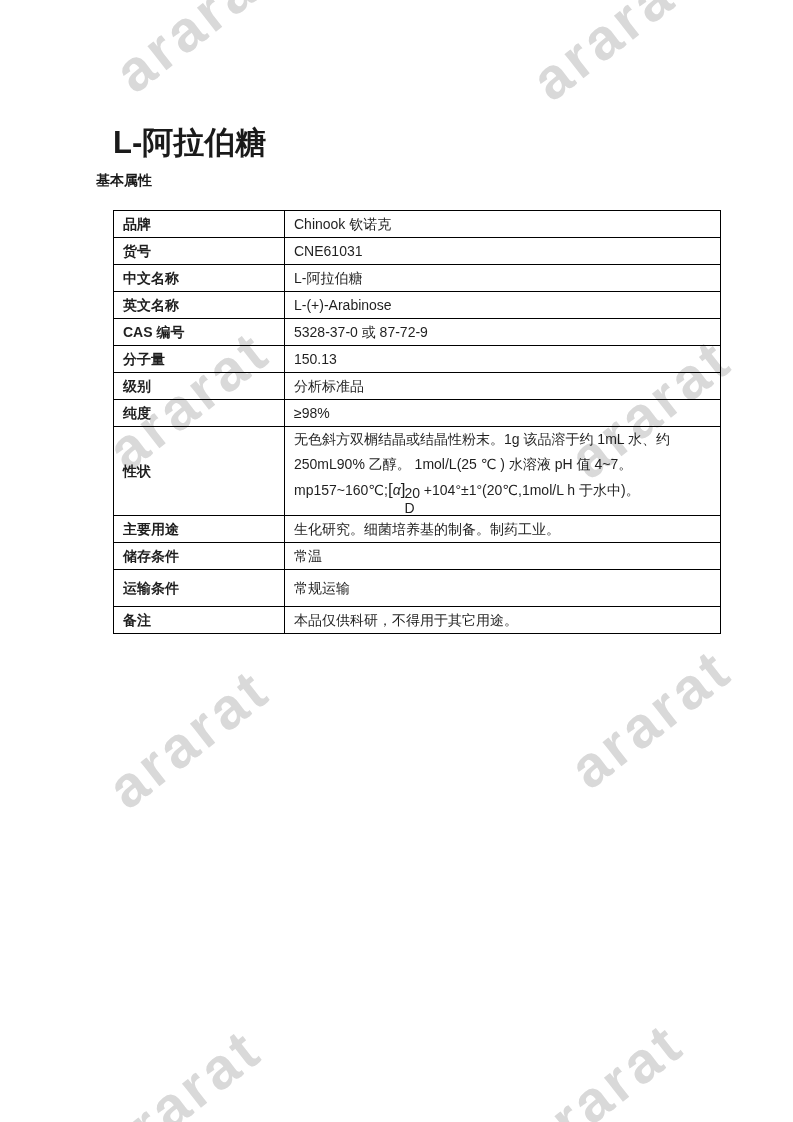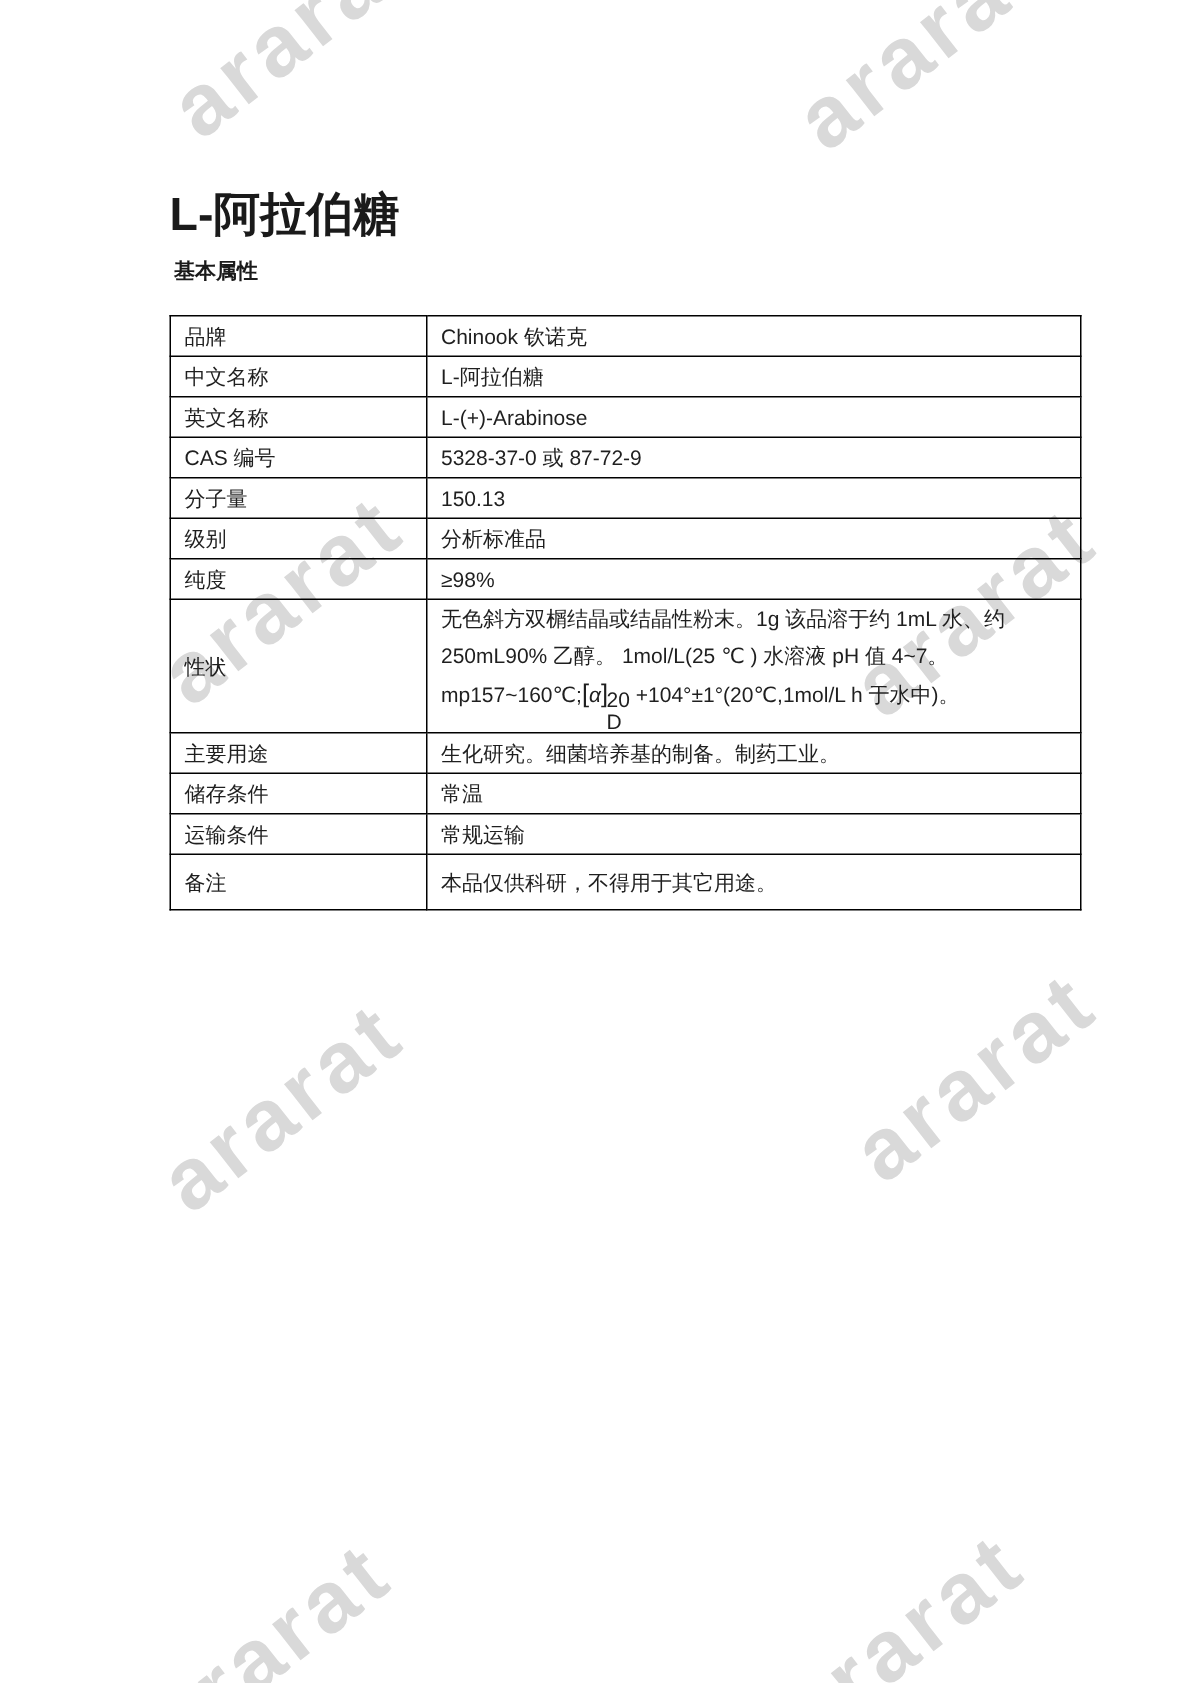--- a/index.html
+++ b/index.html
@@ -42,21 +42,21 @@
     left: 113px;
     top: 104px;
     font-size: 31px;
     font-weight: 600;
     line-height: 1.15;
     color: #1a1a1a;
   }
 
   .section-heading {
     position: absolute;
-    left: 116px;
+    left: 96px;
     top: 172px;
     font-size: 14px;
     font-weight: 600;
     color: #1a1a1a;
     text-align: center;
   }
 
   table.props {
     position: absolute;
     left: 113px;
@@ -67,21 +67,21 @@
     font-size: 14px;
     color: #1f1f1f;
   }
   table.props td {
     border: 1px solid #000000;
     line-height: 25px;
     padding: 0 9px;
     vertical-align: middle;
     word-wrap: break-word;
   }
-  td.label-cell  { width: 152px; }
+  td.label-cell  { width: 152px; font-weight: bold; }
   td.value-cell  { width: 417px; }
   table.props tr td { height: 26px; }
 
   
   table.props tr:nth-child(4) td.value-cell,
   table.props tr:nth-child(6) td.value-cell,
   table.props tr:nth-child(12) td.value-cell {
     text-align: justify;
     text-justify: inter-ideograph;
   }
@@ -120,20 +120,24 @@
 
   <div class="content">
     <h1 class="doc-title">L-阿拉伯糖</h1>
     <div class="section-heading">基本属性</div>
 
     <table class="props">
       <tbody>
           <tr>
             <td class="label-cell">品牌</td>
             <td class="value-cell">Chinook 钦诺克</td>
+          </tr>
+          <tr>
+            <td class="label-cell">货号</td>
+            <td class="value-cell">CNE61031</td>
           </tr>
           <tr>
             <td class="label-cell">中文名称</td>
             <td class="value-cell">L-阿拉伯糖</td>
           </tr>
           <tr>
             <td class="label-cell">英文名称</td>
             <td class="value-cell">L-(+)-Arabinose</td>
           </tr>
           <tr>

